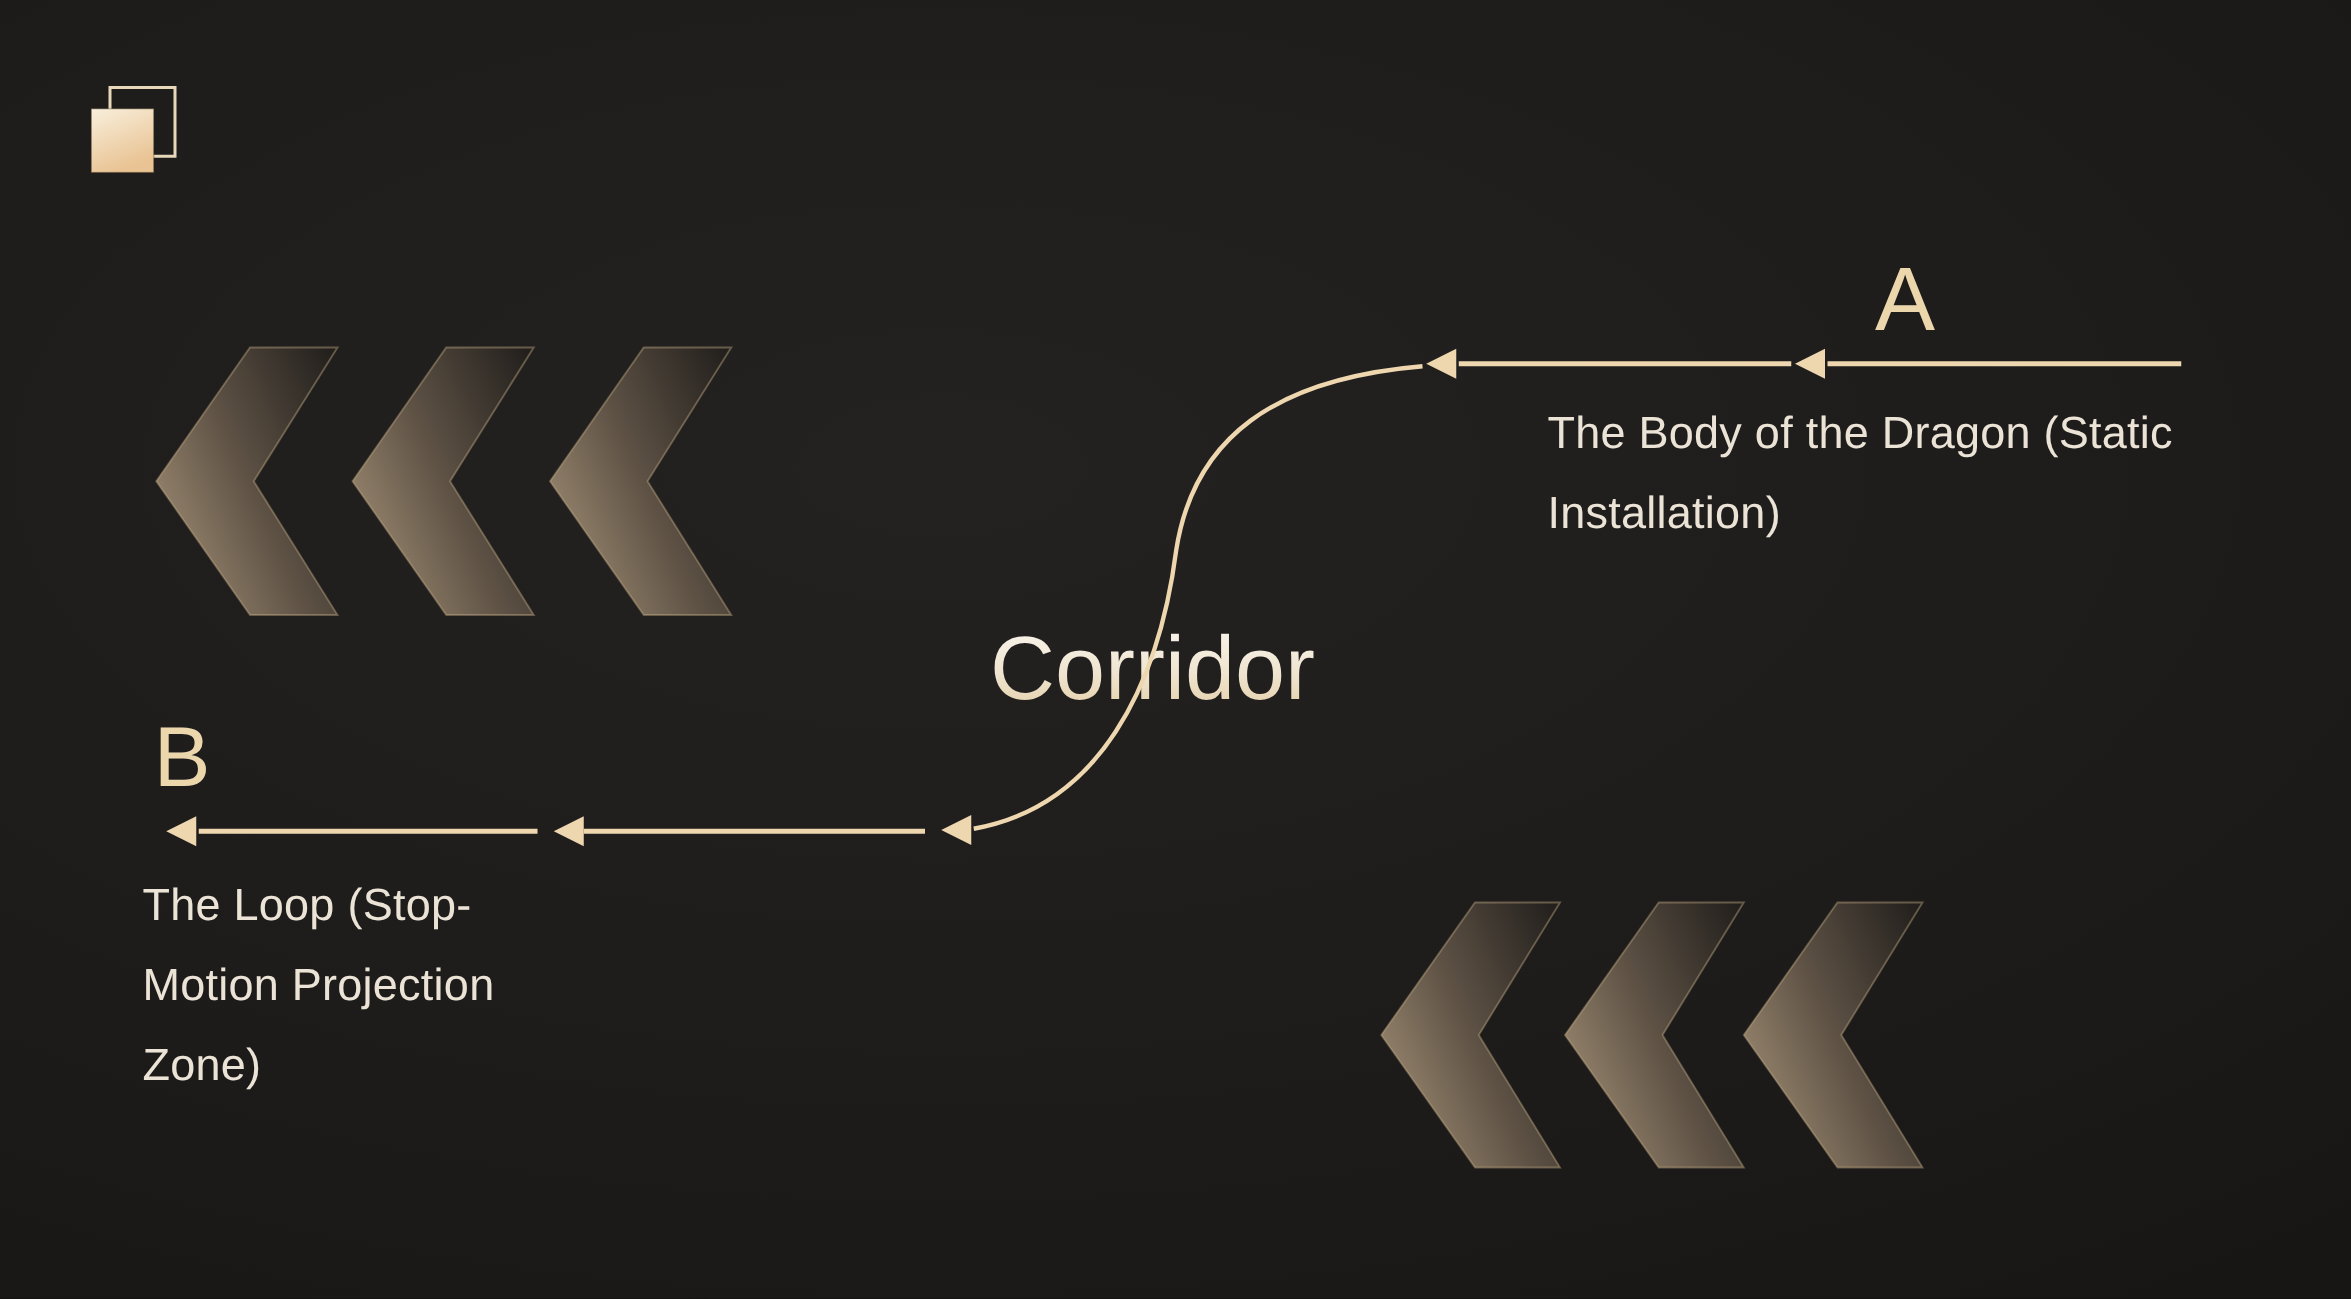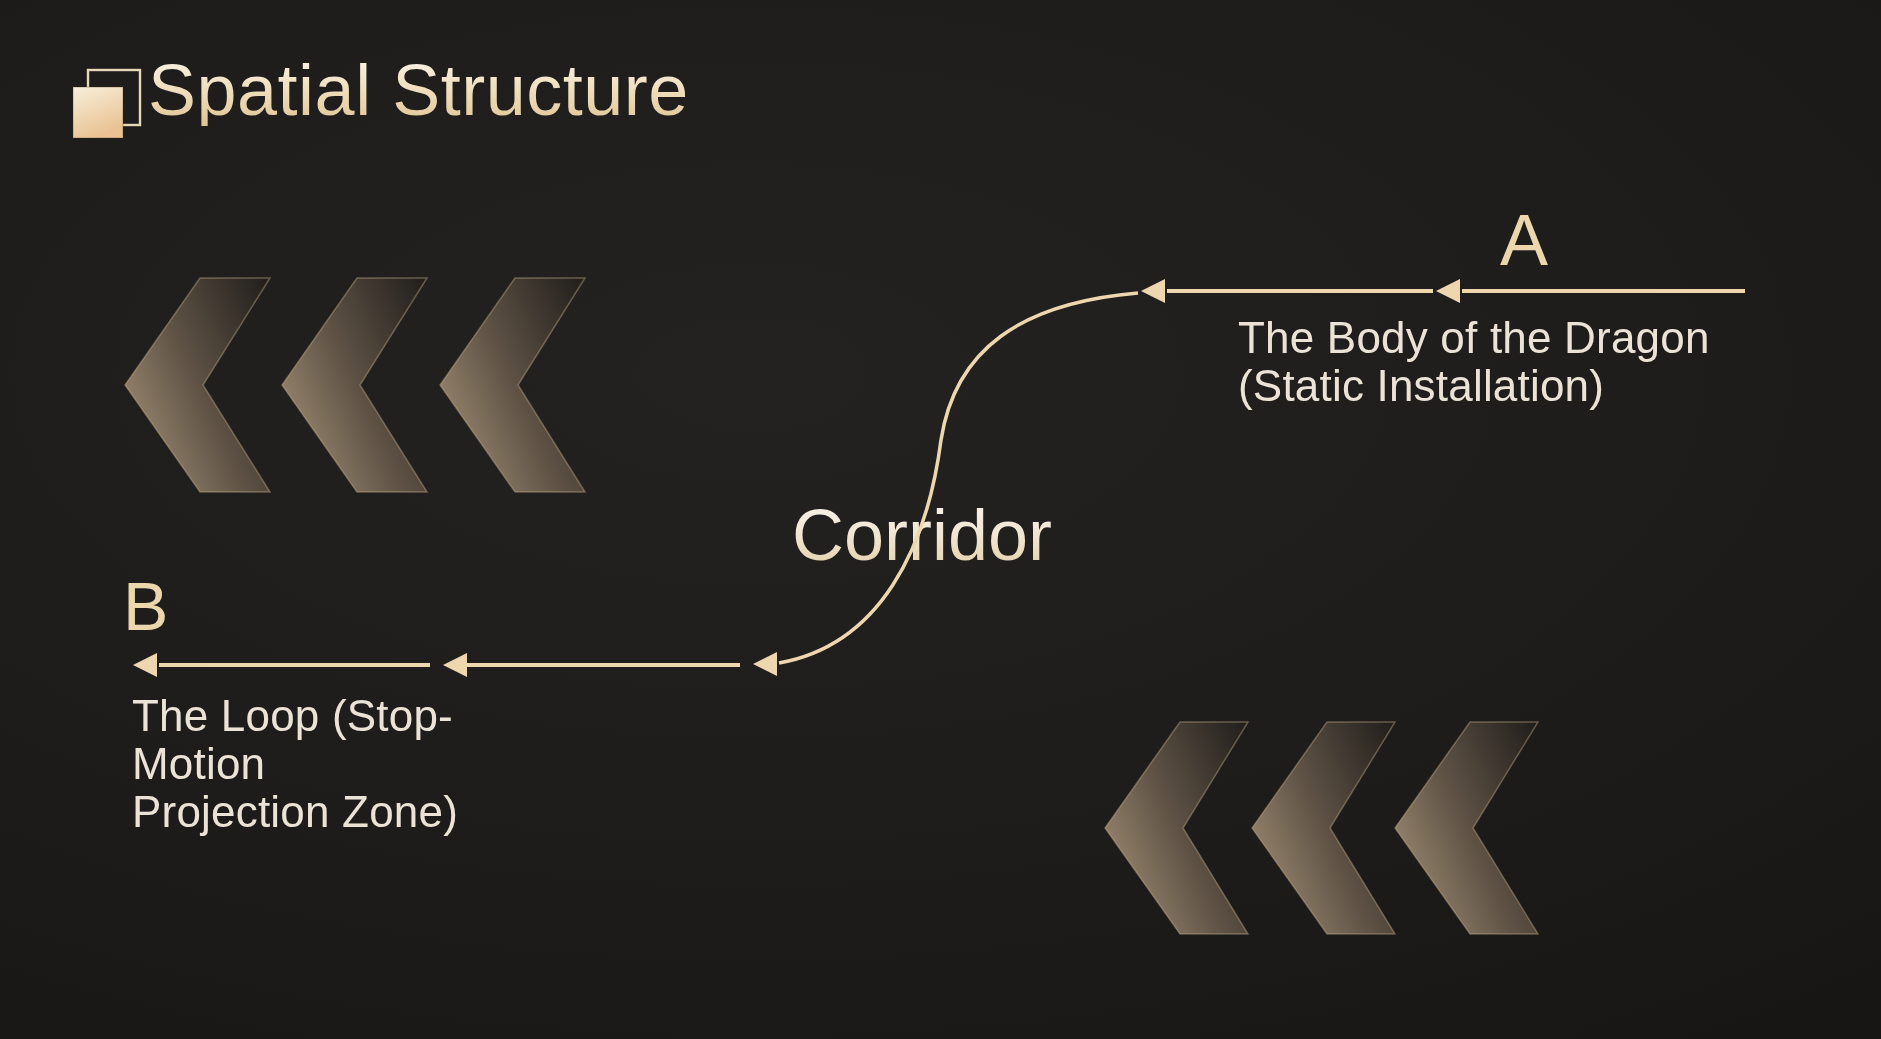--- a/index.html
+++ b/index.html
@@ -35,24 +35,24 @@
     left:792px;top:499px;
     font-size:72px;line-height:1;
     background:linear-gradient(180deg,#f8f4ec 0%,#efe4cf 55%,#e4cfa8 100%);
     -webkit-background-clip:text;background-clip:text;
     color:transparent;
     white-space:nowrap;
   }
 
   
   .caption{
-    font-size:44px;line-height:48px;color:#ebe3d6;letter-spacing:0.2px;
+    font-size:36px;line-height:64px;color:#ebe3d6;letter-spacing:0.2px;
   }
   #caption-a{left:1238px;top:314px;width:540px;}
-  #caption-loop{left:132px;top:692px;width:330px;}
+  #caption-loop{left:114px;top:692px;width:330px;}
   #caption-construction{left:563px;top:692px;width:545px;}
 
   svg{display:block;}
   .overlay{left:0;top:0;pointer-events:none;}
 </style>
 </head>
 <body>
 
 <div id="slide">
 
@@ -60,21 +60,20 @@
     <defs>
       <linearGradient id="sqFill" x1="0" y1="0" x2="0.4" y2="1">
         <stop offset="0" stop-color="#f8efdc"></stop>
         <stop offset="1" stop-color="#e9c393"></stop>
       </linearGradient>
     </defs>
     <rect x="33" y="15" width="52" height="55" fill="none" stroke="#e7d8ba" stroke-width="2.4"></rect>
     <rect x="18" y="32" width="50" height="51" fill="url(#sqFill)" stroke="rgba(60,45,25,0.35)" stroke-width="1"></rect>
   </svg>
 
-  <div id="title" class="abs">Spatial Structure</div>
 
   <svg class="abs" style="left:120px;top:275px;" width="475" height="220" viewBox="0 0 475 220">
     <defs>
       <linearGradient id="chev" x1="0" y1="0.7" x2="1" y2="0.05">
         <stop offset="0" stop-color="#9a8870"></stop>
         <stop offset="0.45" stop-color="#5e5245"></stop>
         <stop offset="1" stop-color="#221f1c"></stop>
       </linearGradient>
     </defs>
     <g fill="url(#chev)" stroke="rgba(208,183,140,0.4)" stroke-width="1.5">

